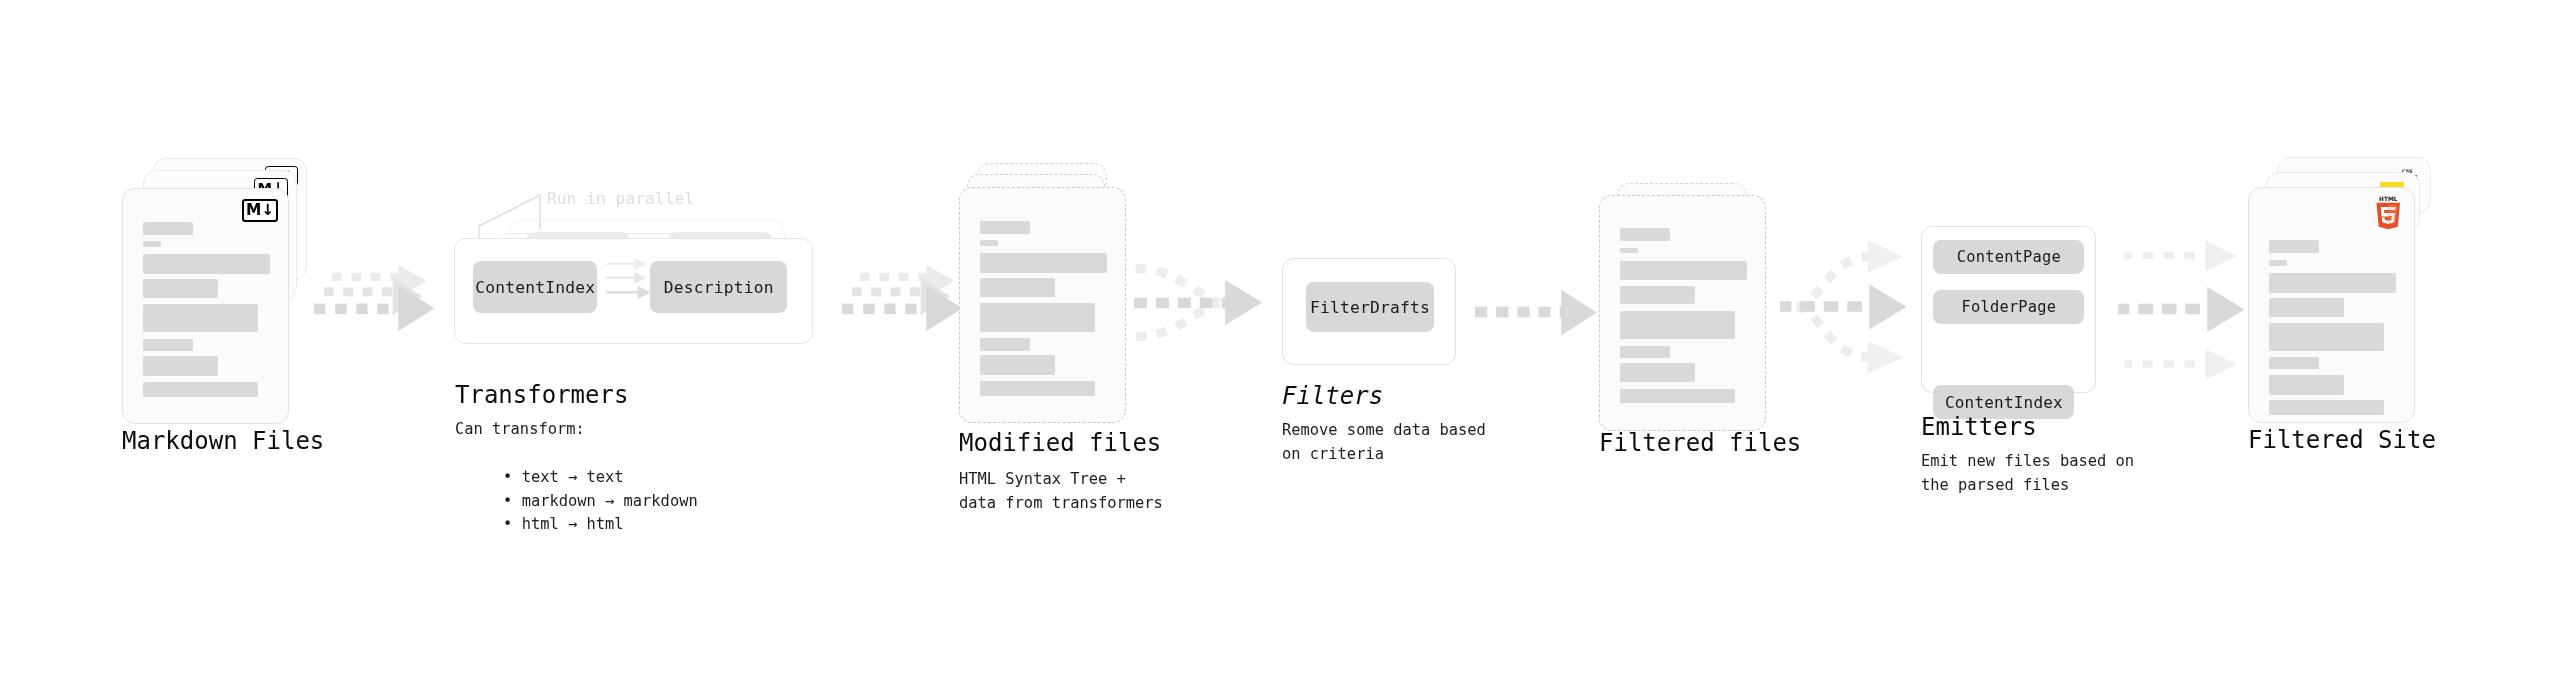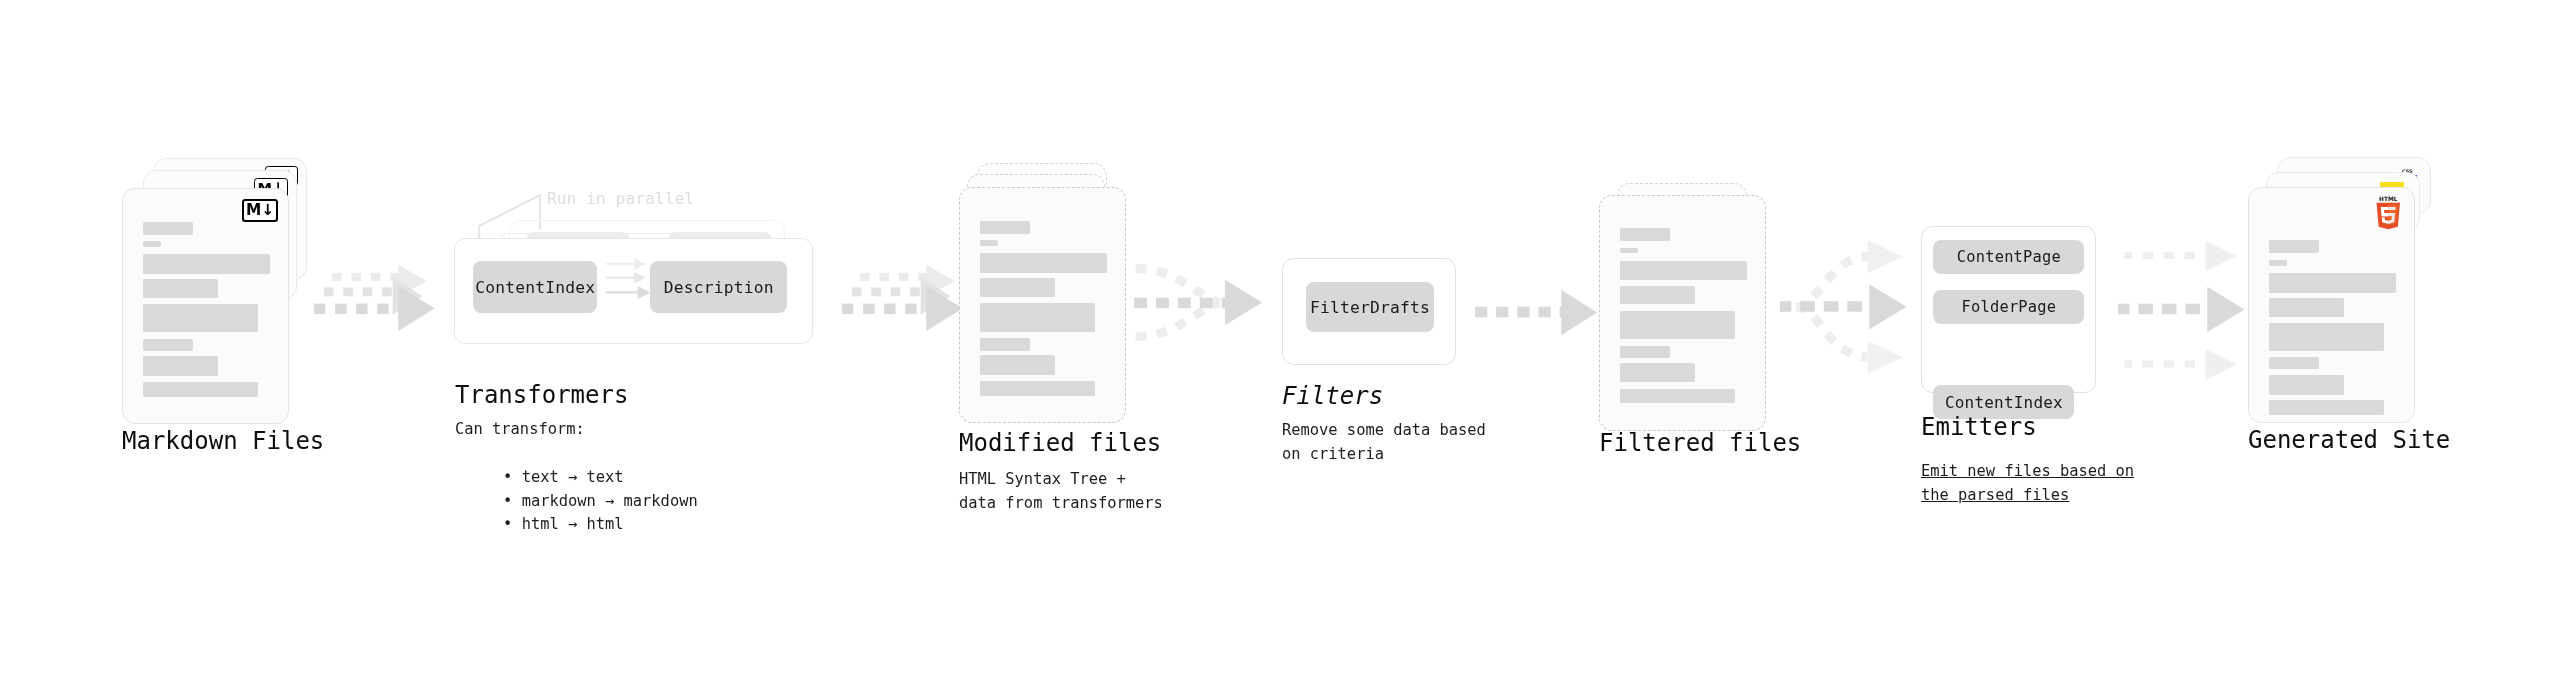--- a/index.html
+++ b/index.html
@@ -345,21 +345,21 @@
       <div class="chip" style="left:11.4px; top:63px; width:151px; height:34px; font-size:15.4px;">
           <span>FolderPage</span>
         </div>
       <div class="chip" style="left:11.4px; top:111px; width:141px; height:34px; font-size:16px;margin-top:47px;">
           <span>ContentIndex</span>
         </div>
     </div>
   </div>
 
   <div class="title" style="left:1921px; top:413px;">Emitters</div>
-  <div class="caption" style="left:1921px; top:460px;text-decoration:underline;">Emit new files based on
+  <div class="caption" style="left:1921px; top:450px;">Emit new files based on
 the parsed files</div>
 
   <svg class="arrowsvg" style="left:2118px; top:234px;" width="138" height="154" viewBox="0 0 170 190">
     <g fill="#efefef">
       <rect x="8" y="22" width="9" height="9"></rect>
         <rect x="30" y="22" width="13" height="9"></rect>
       <rect x="56" y="22" width="13" height="9"></rect>
         <rect x="82" y="22" width="13" height="9"></rect>
       <rect x="108" y="22" width="9" height="9"></rect>
       <polygon points="108,8 146,27 108,46"></polygon>
@@ -404,16 +404,16 @@
       <div class="bar" style="left:20.3px; top:72px;  width:18px; height:5.7px;"></div>
       <div class="bar" style="left:20.3px; top:85px; width:127px; height:19.5px;"></div>
       <div class="bar" style="left:20.3px; top:110px; width:75px; height:18.7px;"></div>
       <div class="bar" style="left:20.3px; top:135px; width:115px; height:28.4px;"></div>
       <div class="bar" style="left:20.3px; top:169px; width:50px; height:12.2px;"></div>
       <div class="bar" style="left:20.3px; top:187px; width:75px; height:19.5px;"></div>
       <div class="bar" style="left:20.3px; top:212px; width:115px; height:14.6px;"></div>
     </div>
   </div>
 
-  <div class="title" style="left:2248px; top:426px;">Generated Site</div>
+  <div class="title" style="left:2248px; top:426px;">Filtered Site</div>
 
 </div>
 
 
 </body></html>

